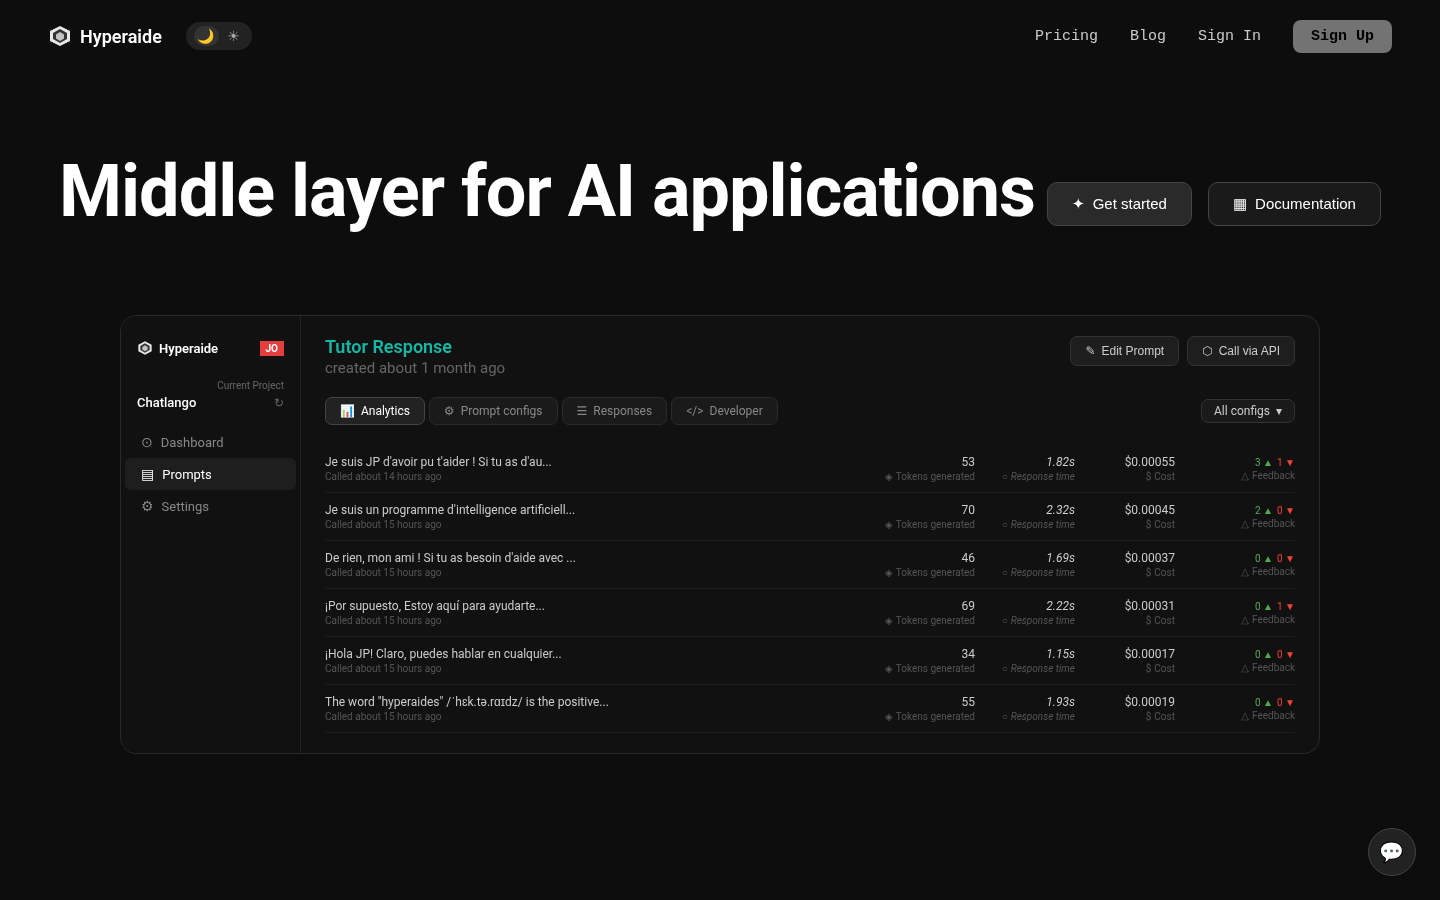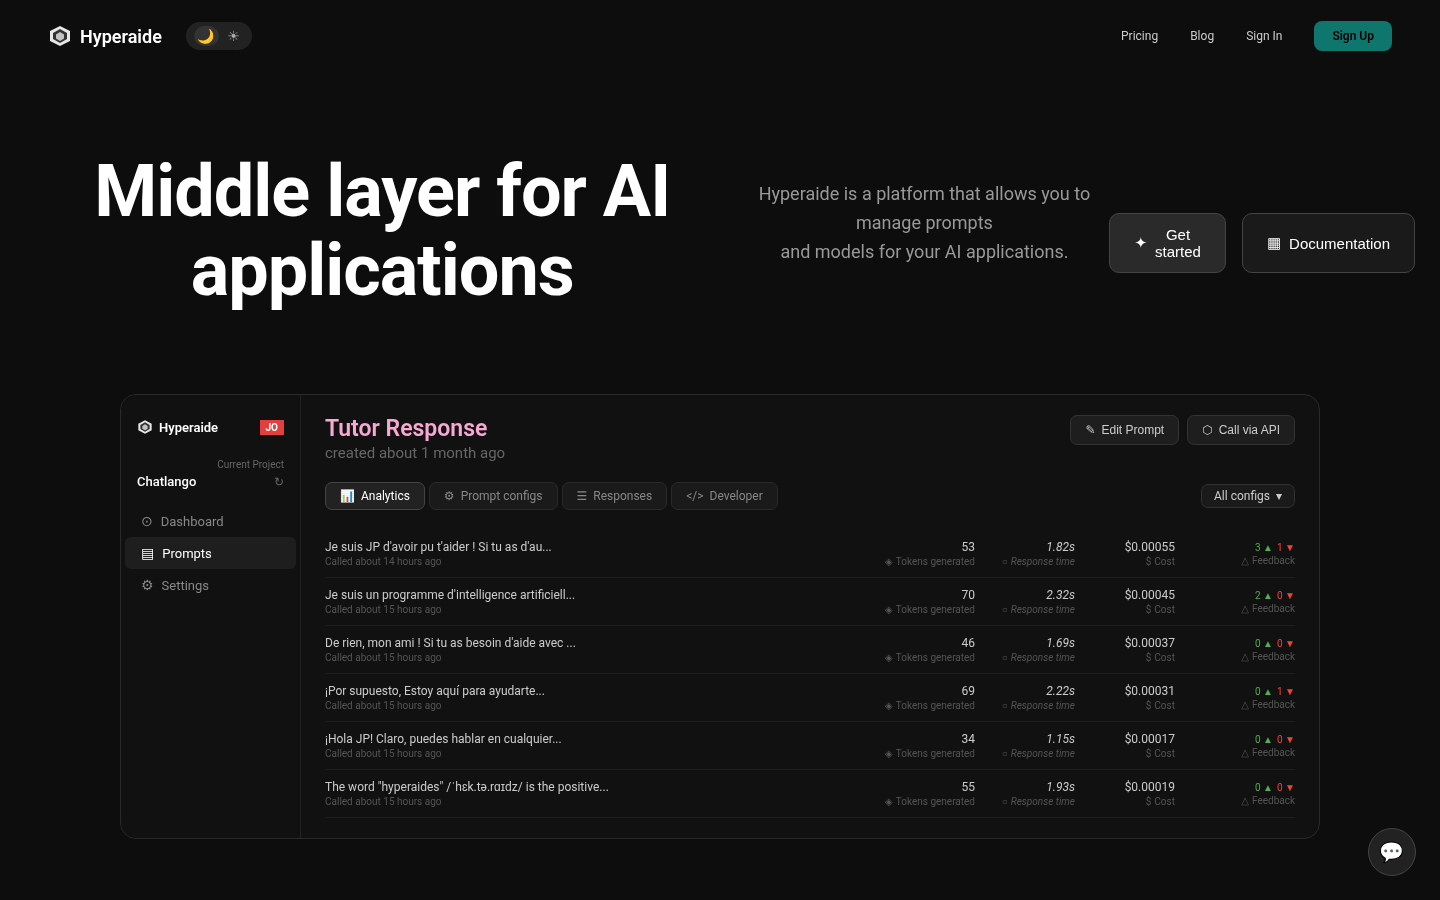--- a/index.html
+++ b/index.html
@@ -57,25 +57,26 @@
       color: #fff;
     }
     .nav-right {
       display: flex;
       align-items: center;
       gap: 32px;
     }
     .nav-link {
       color: #ccc;
       text-decoration: none;
-      font-size: 12px;
-      cursor: pointer;
+      font-size: 15px;
+      cursor: pointer;
+      font-family: Liberation Mono, monospace;
     }
     .nav-link.signup {
-      background: #0f766e;
+      background: #737373;
       color: #000;
       padding: 8px 18px;
       border-radius: 8px;
       font-weight: 600;
     }
 
     
     .hero {
       display: flex;
       flex-direction: row;
@@ -208,23 +209,23 @@
       padding: 20px 24px;
       overflow: hidden;
     }
     .content-header {
       display: flex;
       align-items: flex-start;
       justify-content: space-between;
       margin-bottom: 20px;
     }
     .content-title {
-      font-size: 23px;
+      font-size: 18px;
       font-weight: 600;
-      color: #f9a8d4;
+      color: #14b8a6;
     }
     .content-subtitle {
       font-size: 15px;
       color: #666;
       margin-top: 2px;
     }
     .header-actions {
       display: flex;
       gap: 8px;
     }
@@ -374,24 +375,20 @@
   <div class="nav-right">
     <a class="nav-link">Pricing</a>
     <a class="nav-link">Blog</a>
     <a class="nav-link">Sign In</a>
     <a class="nav-link signup">Sign Up</a>
   </div>
 </nav>
 
 <section class="hero">
   <h1 class="hero-title">Middle layer for AI applications</h1>
-  <p class="hero-subtitle">
-    <span>Hyperaide is a platform that allows you to manage prompts</span><br>
-    <span>and models for your AI applications.</span>
-  </p>
   <div class="hero-buttons">
     <button class="btn-primary">
       <span>✦</span>
       <span>Get started</span>
     </button>
     <button class="btn-secondary">
       <span>▦</span>
       <span>Documentation</span>
     </button>
   </div>

